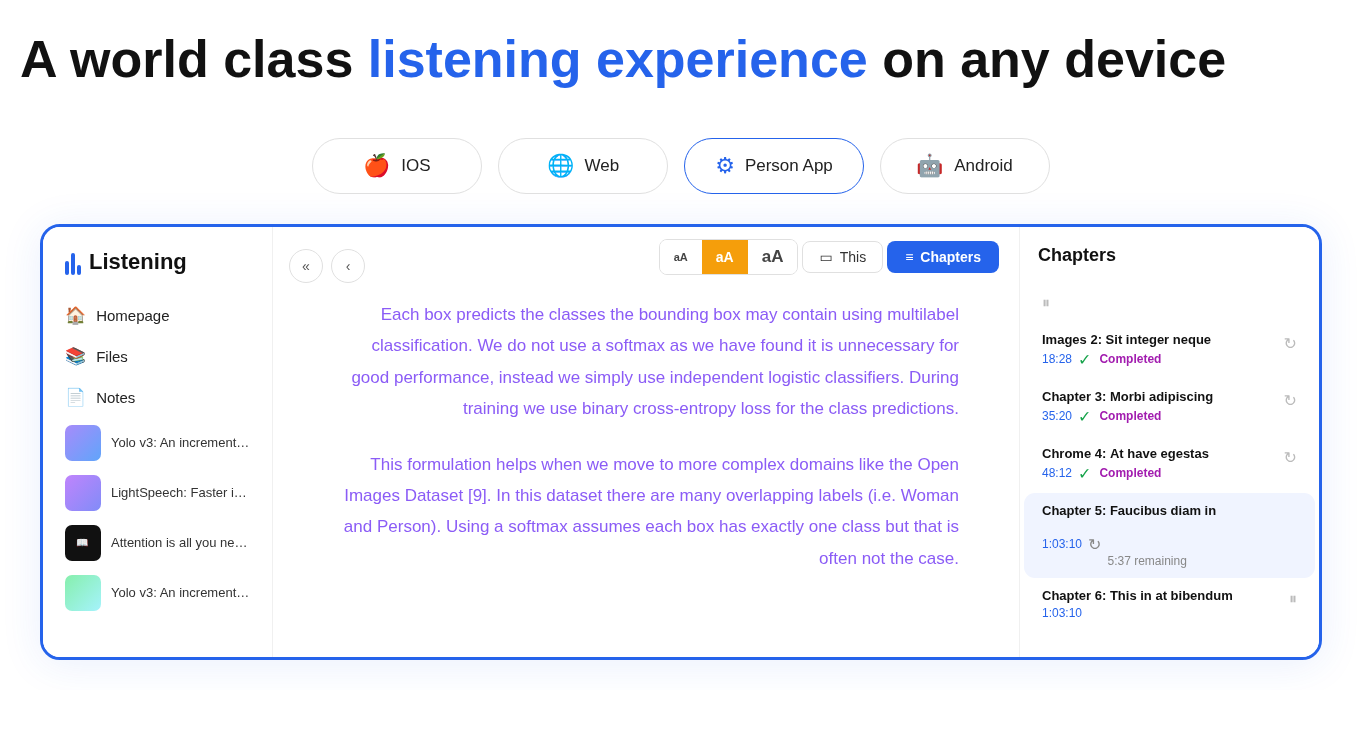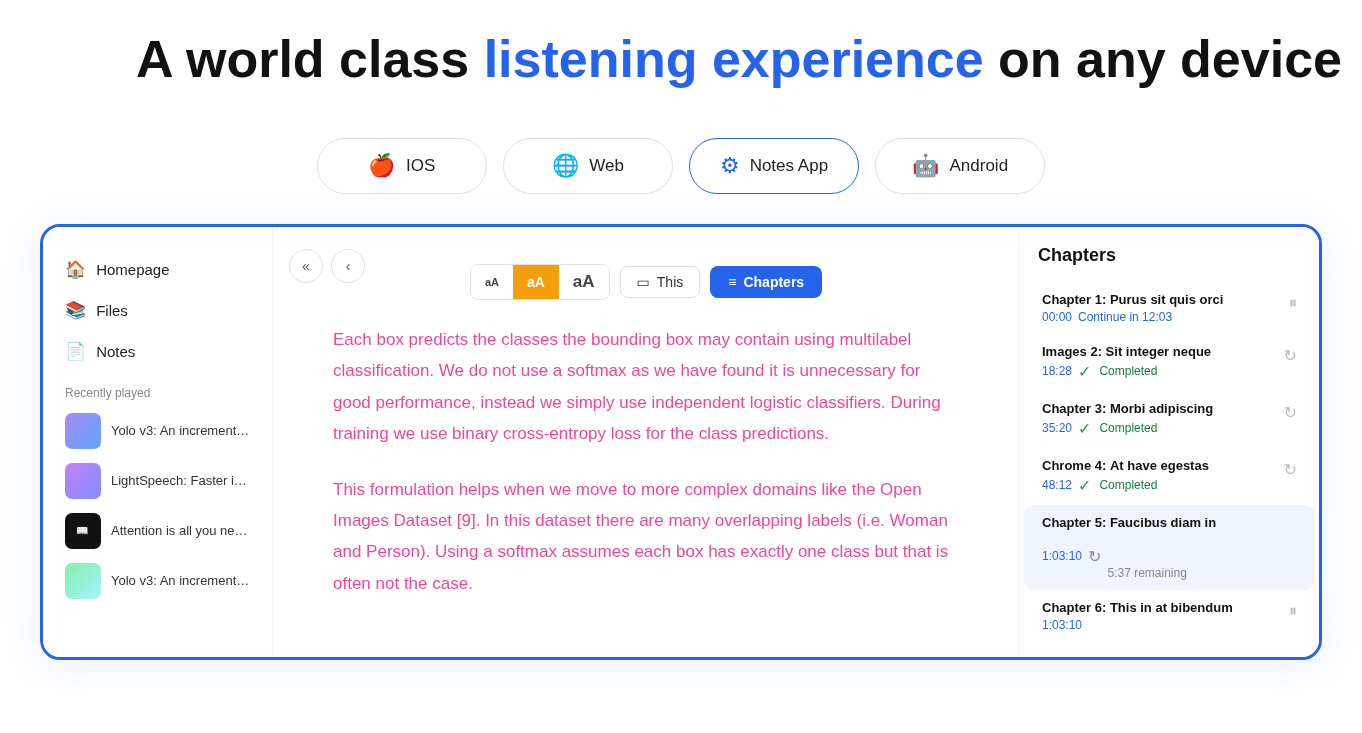--- a/index.html
+++ b/index.html
@@ -4,21 +4,21 @@
   <style>
     * { box-sizing: border-box; margin: 0; padding: 0; }
     body {
       font-family: -apple-system, BlinkMacSystemFont, 'Segoe UI', sans-serif;
       background: #fff;
       overflow-x: hidden;
     }
 
     
     .hero {
-      text-align: right;
+      text-align: left;
       padding: 30px 20px 20px;
     }
     .hero h1 {
       font-size: 52px;
       font-weight: 800;
       color: #111;
       line-height: 1.15;
     }
     .hero h1 .highlight {
       color: #2563eb;
@@ -180,23 +180,23 @@
     
     .main-content {
       flex: 1;
       display: flex;
       flex-direction: column;
       overflow: hidden;
     }
     .toolbar {
       display: flex;
       align-items: center;
-      justify-content: center;
-      padding: 37px 20px 14px;
-      gap: 6px;
+      justify-content: flex-end;
+      padding: 12px 20px 14px;
+      gap: 0;
     }
     .font-size-group {
       display: flex;
       border: 1.5px solid #e0e0e0;
       border-radius: 8px;
       overflow: hidden;
     }
     .font-btn {
       padding: 7px 14px;
       cursor: pointer;
@@ -242,21 +242,22 @@
       font-weight: 600;
       margin-left: 4px;
     }
 
     .reading-area {
       padding: 10px 60px 20px;
       overflow-y: auto;
       flex: 1;
       font-size: 17px;
       line-height: 1.85;
-      color: #ec4899;
+      color: #8b5cf6;
+      text-align: right;
     }
     .reading-area p { margin-bottom: 24px; }
 
     
     .chapters-panel {
       width: 300px;
       min-width: 300px;
       border-left: 1px solid #f0f0f0;
       padding: 18px 0;
       overflow-y: auto;
@@ -292,21 +293,21 @@
       margin-top: 3px;
     }
     .chapter-time {
       font-size: 12px;
       color: #2563eb;
       font-weight: 500;
     }
     .chapter-status {
       font-size: 12px;
     }
-    .status-completed { color: #15803d; font-weight: 400; }
+    .status-completed { color: #a21caf; font-weight: 700; }
     .status-remaining { color: #888; margin-top: 33px; }
     .status-continue { color: #2563eb; font-weight: 500; }
     .chapter-action {
       color: #bbb;
       font-size: 16px;
       padding-top: 2px;
     }
     .check { color: #16a34a; margin-right: 2px; }
     .spin { color: #888; }
   </style>
@@ -323,49 +324,56 @@
   <button class="platform-btn">
     <span class="platform-icon">🍎</span>
     <span>IOS</span>
   </button>
   <button class="platform-btn">
     <span class="platform-icon">🌐</span>
     <span>Web</span>
   </button>
   <button class="platform-btn active">
     <span class="platform-icon" style="color:#2563eb;">⚙</span>
-    <span>Notes App</span>
+    <span>Person App</span>
   </button>
   <button class="platform-btn">
     <span class="platform-icon">🤖</span>
     <span>Android</span>
   </button>
 </div>
 
 <div class="app-frame-wrapper">
   <div class="app-frame">
 
     <div class="sidebar">
+      <div class="sidebar-logo">
+        <div class="logo-icon">
+          <div class="logo-bar"></div>
+          <div class="logo-bar"></div>
+          <div class="logo-bar"></div>
+        </div>
+        <span>Listening</span>
+      </div>
 
       <nav class="sidebar-nav">
         <div class="nav-item">
           <span class="nav-icon">🏠</span>
           <span>Homepage</span>
         </div>
         <div class="nav-item">
           <span class="nav-icon">📚</span>
           <span>Files</span>
         </div>
         <div class="nav-item">
           <span class="nav-icon">📄</span>
           <span>Notes</span>
         </div>
       </nav>
 
-      <div class="sidebar-section-label">Recently played</div>
 
       <div class="recent-item">
         <div class="recent-thumb thumb-1"></div>
         <span class="recent-title">Yolo v3: An incremental...</span>
       </div>
       <div class="recent-item">
         <div class="recent-thumb thumb-2"></div>
         <span class="recent-title">LightSpeech: Faster inf...</span>
       </div>
       <div class="recent-item">
@@ -404,29 +412,20 @@
       <div class="reading-area">
         <p>Each box predicts the classes the bounding box may contain using multilabel classification. We do not use a softmax as we have found it is unnecessary for good performance, instead we simply use independent logistic classifiers. During training we use binary cross-entropy loss for the class predictions.</p>
         <p>This formulation helps when we move to more complex domains like the Open Images Dataset [9]. In this dataset there are many overlapping labels (i.e. Woman and Person). Using a softmax assumes each box has exactly one class but that is often not the case.</p>
       </div>
     </div>
 
     <div class="chapters-panel">
       <div class="chapters-title">Chapters</div>
 
       <div class="chapter-item">
-        <div class="chapter-left">
-          <div class="chapter-name">
-            <span>Chapter 1:</span> <span>Purus sit quis orci</span>
-          </div>
-          <div class="chapter-meta">
-            <span class="chapter-time">00:00</span>
-            <span class="chapter-status status-continue">Continue in 12:03</span>
-          </div>
-        </div>
         <span class="chapter-action">⏸</span>
       </div>
 
       <div class="chapter-item">
         <div class="chapter-left">
           <div class="chapter-name">
             <span>Images 2:</span> <span>Sit integer neque</span>
           </div>
           <div class="chapter-meta">
             <span class="chapter-time">18:28</span>

